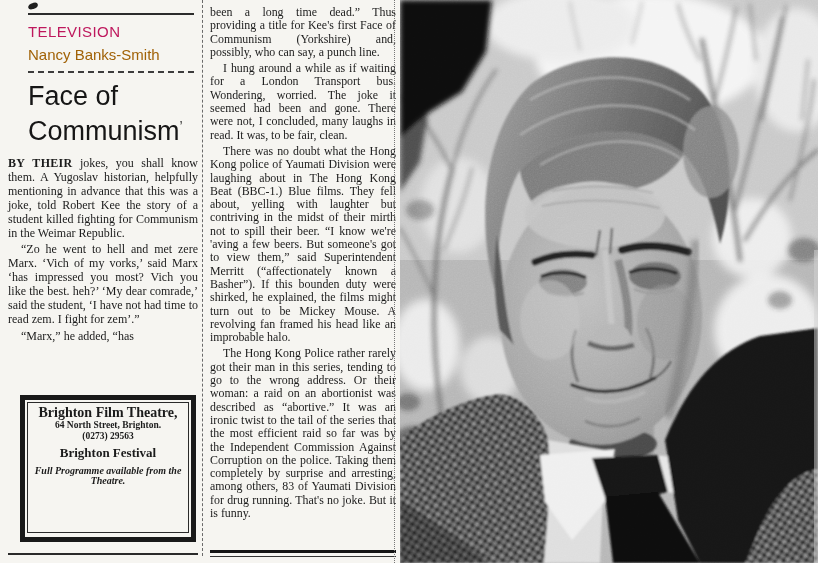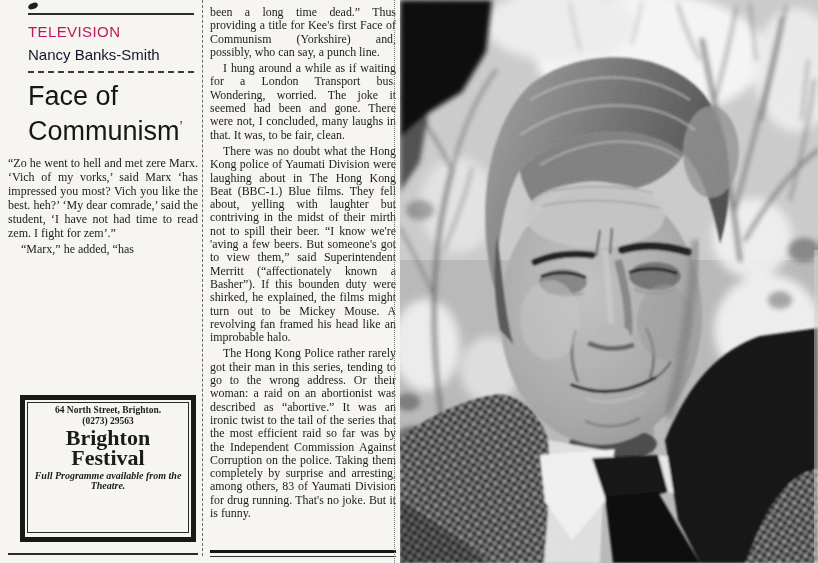--- a/index.html
+++ b/index.html
@@ -7,38 +7,38 @@
          font-family:"Liberation Serif",serif;color:#1b1b1b;}
   
   .col1{position:absolute;left:8px;top:0;width:190px;height:563px;}
   .ink-blot{position:absolute;left:20px;top:3px;width:10px;height:6px;background:#1f1f1f;
             border-radius:60% 40% 55% 45%;transform:rotate(-14deg);}
   .masthead{margin-left:20px;width:166px;}
   .rule-top{border-top:2px solid #2c2c2c;margin-top:13px;}
   .kicker{font-family:"Liberation Sans",sans-serif;font-size:15px;line-height:17px;
           letter-spacing:.4px;color:#be185d;margin-top:8px;}
   .byline{font-family:"Liberation Sans",sans-serif;font-size:15px;line-height:17px;
-          color:#0f172a;margin-top:6px;}
+          color:#a16207;margin-top:6px;}
   .rule-dashed{border-top:2px dashed #3c3c3c;margin-top:8px;}
   .headline{font-family:"Liberation Sans",sans-serif;font-weight:400;font-size:27px;
             line-height:30px;color:#161616;margin:8px 0 0 0;}
   .stray{font-size:14px;vertical-align:9px;color:#333;}
   .body1{margin-top:11px;width:190px;font-size:12px;line-height:13.9px;text-align:justify;}
   .body1 p{margin:0;}
   .body1 p + p{margin-top:3px;text-indent:13px;}
   .lead{font-weight:bold;letter-spacing:.3px;}
   
   .adbox{position:absolute;left:12px;top:395px;width:176px;height:147px;
          border:5px solid #191919;box-sizing:border-box;background:#f6f5f1;}
   .adbox-inner{border:1px solid #2a2a2a;margin:2px;height:calc(100% - 6px);
                box-sizing:border-box;padding:2px 2px;text-align:center;overflow:hidden;}
   .ad-name{font-weight:bold;font-size:14px;line-height:15px;}
   .ad-addr{font-weight:bold;font-size:9.5px;line-height:10.5px;}
   .ad-phone{font-weight:bold;font-size:9.5px;line-height:10.5px;}
-  .ad-title{font-weight:bold;font-size:22px;line-height:20px;margin-top:2px;}
+  .ad-title{font-weight:bold;font-size:13px;line-height:20px;margin-top:2px;}
   .ad-dates{font-weight:bold;font-size:11.5px;line-height:12px;margin-top:1px;}
   .ad-lineup{margin-top:1px;}
   .ad-lineup div{font-weight:bold;font-size:11px;line-height:11.5px;}
   .ad-footer{font-style:italic;font-weight:bold;font-size:10px;line-height:10px;margin-top:3px;}
   .rule-bottom-left{position:absolute;left:0;top:553px;width:190px;border-top:2px solid #2a2a2a;}
   
   .vsep1{position:absolute;left:202px;top:0;height:556px;border-left:1px dashed #6a6a6a;}
   .vsep2{position:absolute;left:394px;top:0;height:563px;border-left:1px dotted #777;}
   
   .col2{position:absolute;left:210px;top:0;width:186px;font-size:11.9px;line-height:13.3px;
@@ -61,39 +61,41 @@
     <div class="ink-blot"></div>
     <div class="masthead">
       <div class="rule-top"></div>
       <div class="kicker">TELEVISION</div>
       <div class="byline">Nancy Banks-Smith</div>
       <div class="rule-dashed"></div>
       <h1 class="headline"><span>Face of</span><br>
         <span>Communism</span><span class="stray">’</span></h1>
     </div>
     <div class="body1">
+      <p><span class="lead">BY THEIR</span> <span>jokes, you shall know them. A Yugoslav historian, helpfully mentioning in advance that this was a joke, told Robert Kee the story of a student killed fighting for Communism in the Weimar Republic.</span></p>
       <p>“Zo he went to hell and met zere Marx. ‘Vich of my vorks,’ said Marx ‘has impressed you most? Vich you like the best. heh?’ ‘My dear comrade,’ said the student, ‘I have not had time to read zem. I fight for zem’.”</p>
       <p>“Marx,” he added, “has</p>
     </div>
     <div class="adbox">
       <div class="adbox-inner">
+        <div class="ad-name">Brighton Film Theatre,</div>
         <div class="ad-addr">64 North Street, Brighton.</div>
         <div class="ad-phone">(0273) 29563</div>
         <div class="ad-title">Brighton Festival</div>
         <div class="ad-footer">Full Programme available from the Theatre.</div>
       </div>
     </div>
     <div class="rule-bottom-left"></div>
   </div>
 
   <div class="vsep1"></div>
 
   <div class="col2">
     <p class="first">been a long time dead.” Thus providing a title for Kee's first Face of Communism (Yorkshire) and, possibly, who can say, a punch line.</p>
-    <p>I hung around a while as if waiting for a London Transport bus. Wondering, worried. The joke it seemed had been and gone. There were not, I concluded, many laughs in that. It was, to be fair, clean.</p>
+    <p>I hung around a while as if waiting for a London Transport bus. Wondering, worried. The joke it seemed had been and gone. There were not, I concluded, many laughs in read. It was, to be fair, clean.</p>
     <p>There was no doubt what the Hong Kong police of Yaumati Division were laughing about in The Hong Kong Beat (BBC-1.) Blue films. They fell about, yelling with laughter but contriving in the midst of their mirth not to spill their beer. “I know we're 'aving a few beers. But someone's got to view them,” said Superintendent Merritt (“affectionately known a Basher”). If this bounden duty were shirked, he explained, the films might turn out to be Mickey Mouse. A revolving fan framed his head like an improbable halo.</p>
     <p>The Hong Kong Police rather rarely got their man in this series, tending to go to the wrong address. Or their woman: a raid on an abortionist was described as “abortive.” It was an ironic twist to the tail of the series that the most efficient raid so far was by the Independent Commission Against Corruption on the police. Taking them completely by surprise and arresting, among others, 83 of Yaumati Division for drug running. That's no joke. But it is funny.</p>
   </div>
   <div class="rule-bottom-right"></div>
 
   <div class="vsep2"></div>
 
   <figure class="photo">
     <svg viewBox="0 0 418 563" xmlns="http://www.w3.org/2000/svg" role="img">
       <defs>

